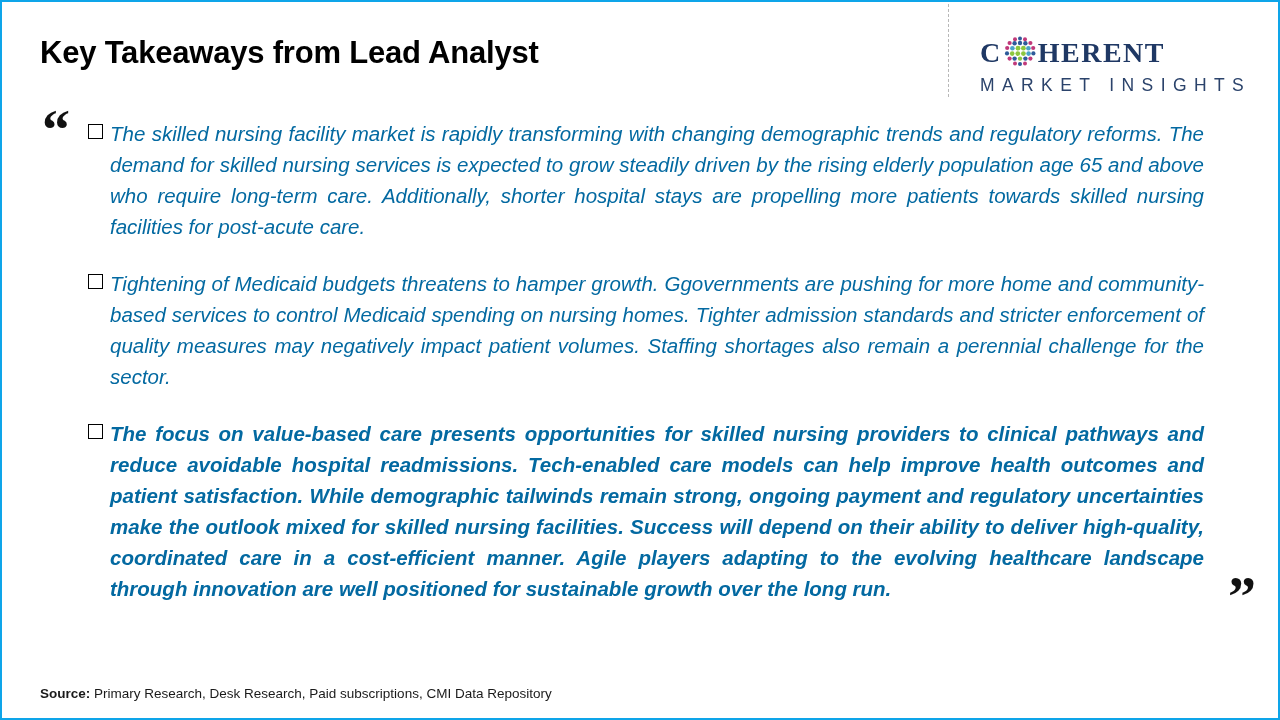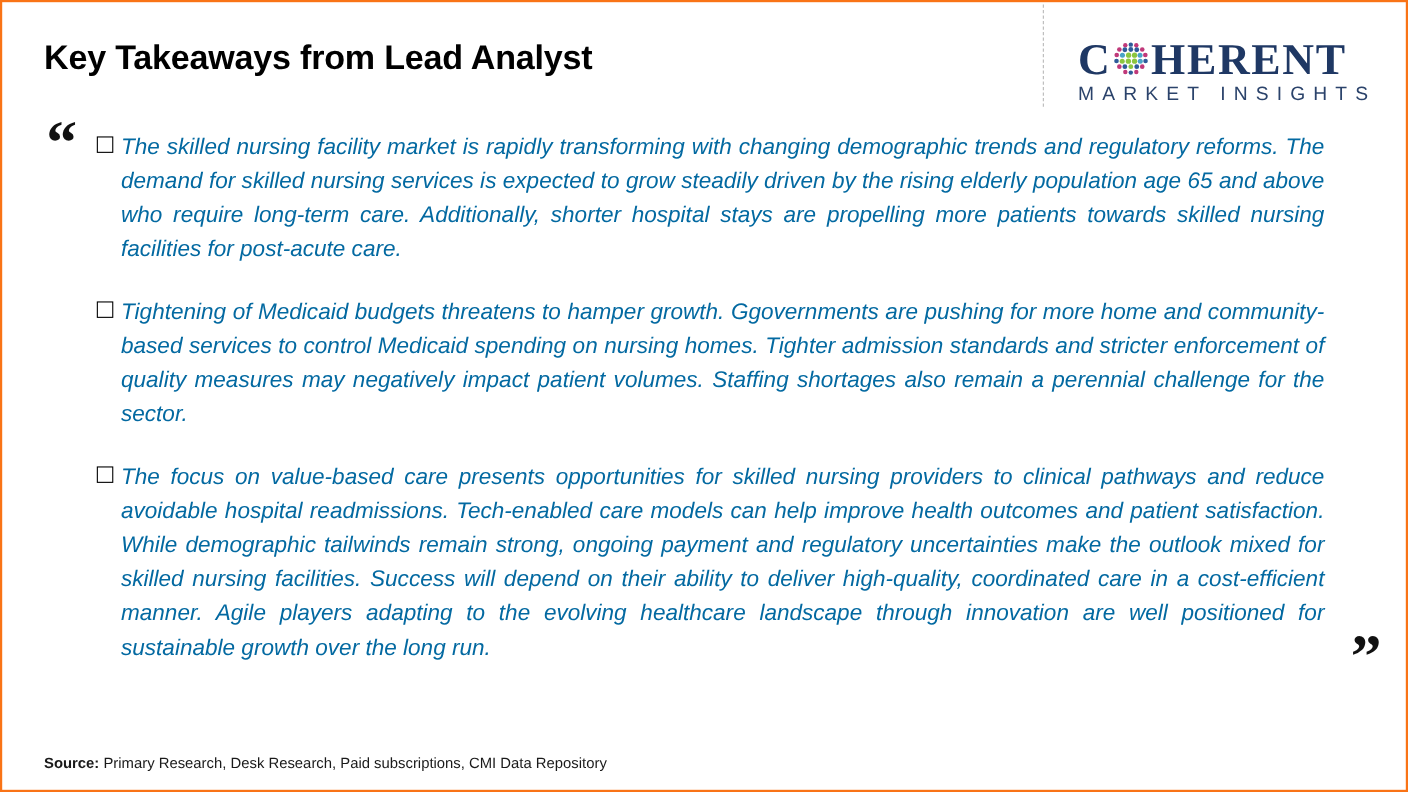--- a/index.html
+++ b/index.html
@@ -9,21 +9,21 @@
   }
   body {
     font-family: "Liberation Sans", sans-serif;
   }
   .slide {
     position: relative;
     width: 1280px;
     height: 720px;
     background: #ffffff;
     box-sizing: border-box;
-    border: 2px solid #f97316;
+    border: 2px solid #0ea5e9;
     overflow: hidden;
   }
 
   
   .header {
     position: absolute;
     left: 0;
     top: 0;
     width: 1280px;
     height: 98px;
@@ -56,21 +56,21 @@
     left: 978px;
     top: 26px;
     width: 290px;
     height: 70px;
   }
   .logo-main {
     position: relative;
     height: 44px;
     white-space: nowrap;
     font-family: "Liberation Serif", serif;
-    font-size: 40px;
+    font-size: 28px;
     font-weight: bold;
     color: #1f3864;
     letter-spacing: 1.5px;
     line-height: 44px;
   }
   .logo-c, .logo-rest {
     display: inline-block;
     vertical-align: middle;
   }
   .logo-globe {
@@ -128,21 +128,21 @@
     position: absolute;
     left: 86px;
     top: 16px;
     width: 1116px;
   }
   .bullet-row {
     display: flex;
     align-items: flex-start;
     margin-bottom: 26px;
   }
-  .bullet-row:last-child { margin-bottom: 0; }
+  .bullet-row:last-child { margin-bottom: 0; font-weight: bold; }
 
   .bullet-marker {
     flex: 0 0 auto;
     width: 22px;
     font-family: "DejaVu Sans", sans-serif;
     font-size: 15px;
     line-height: 31px;
     color: #000000;
     position: relative;
     top: 0px;

